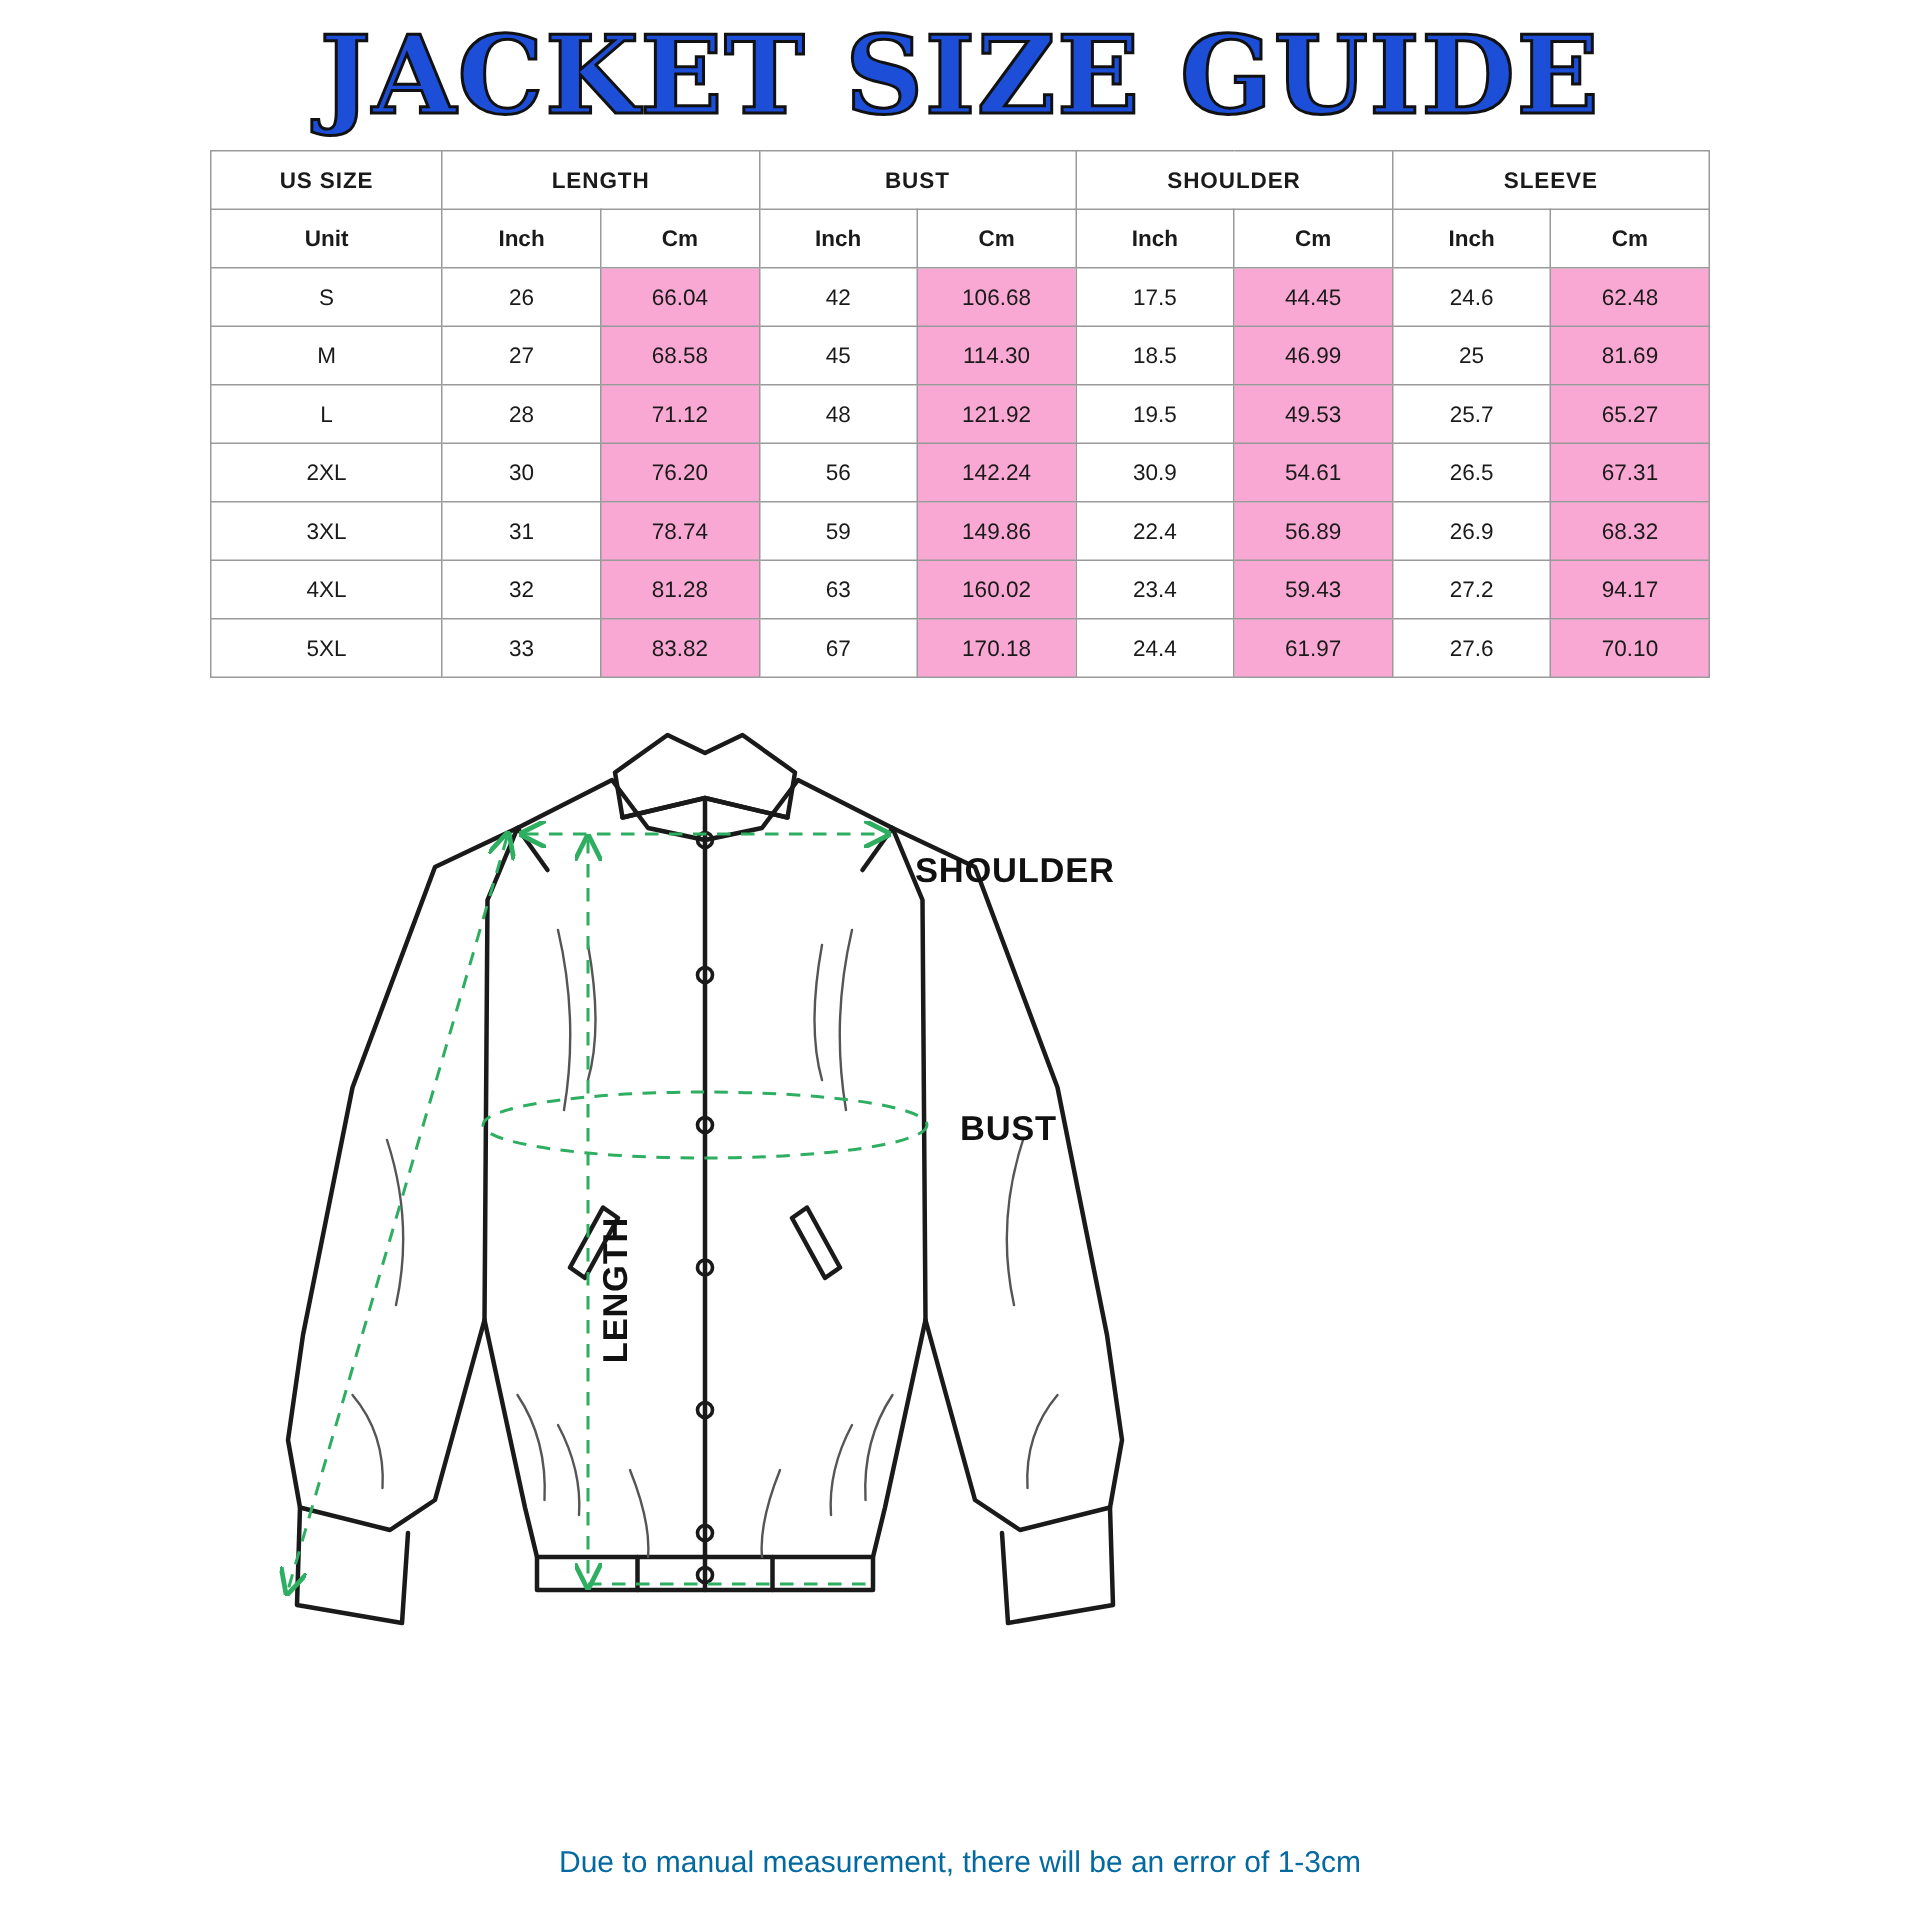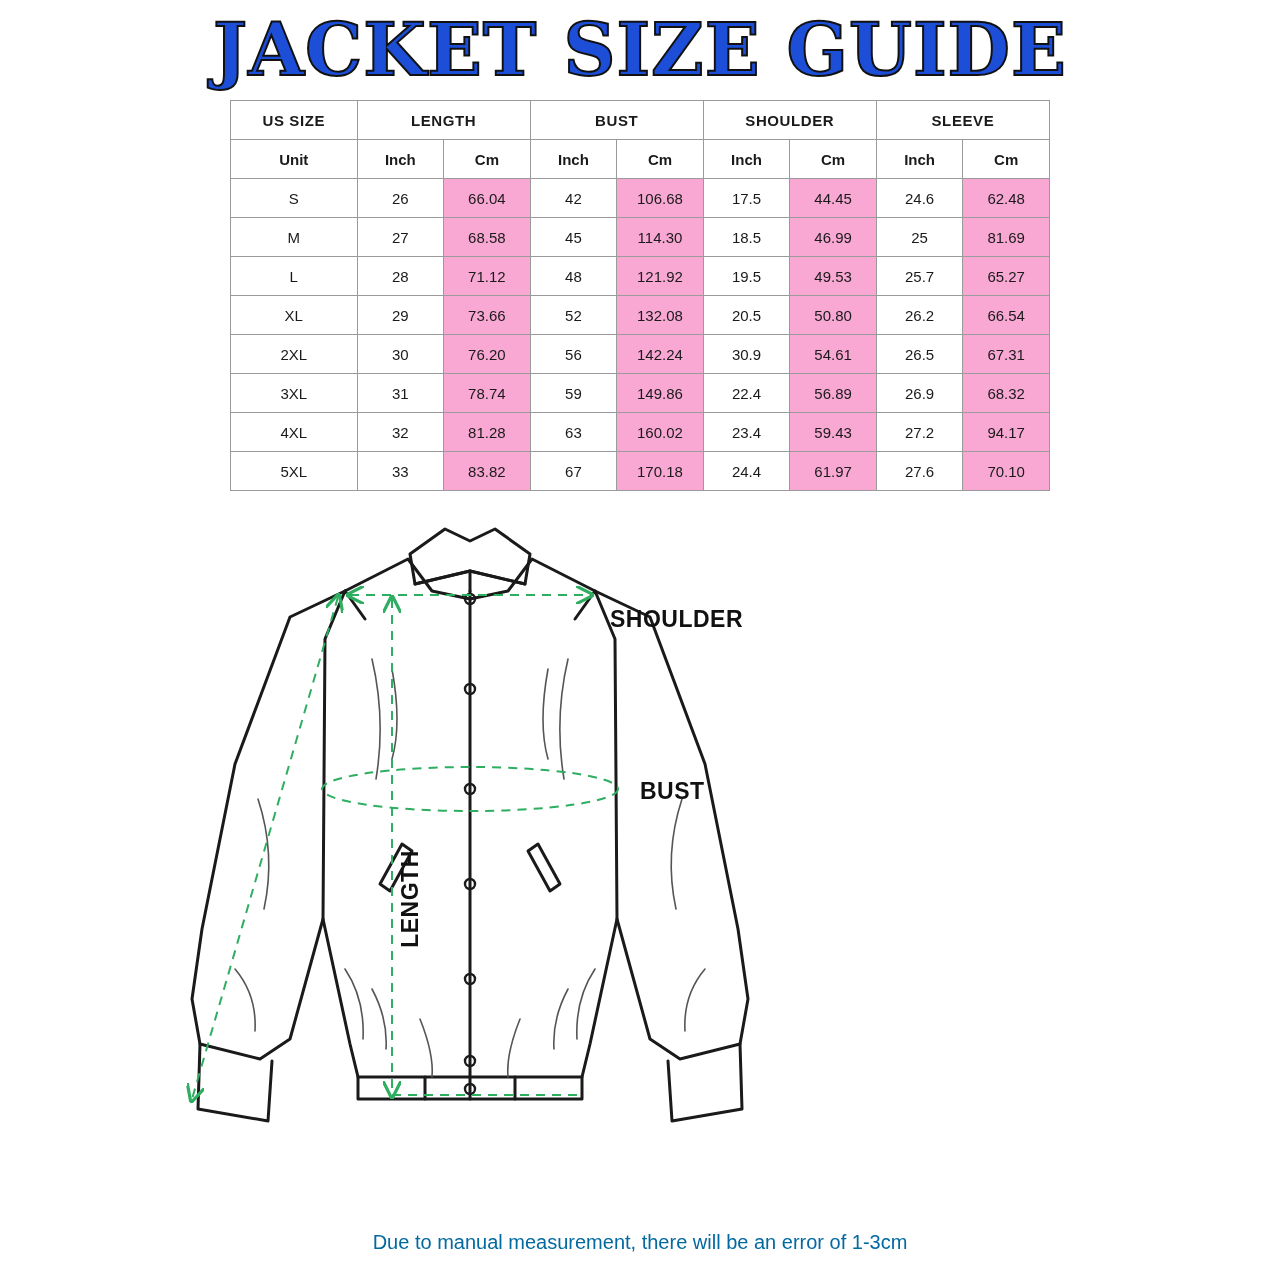--- a/index.html
+++ b/index.html
@@ -24,21 +24,21 @@
     font-size: 72px;
     letter-spacing: 1px;
     color: #1d4ed8;
     margin: 14px 0 6px 0;
     line-height: 1;
     -webkit-text-stroke: 2px #111;
   }
 
   
   .table-wrap {
-    width: 820px;
+    width: 1000px;
     margin: 14px auto 0 auto;
   }
   table.size-table {
     width: 100%;
     border-collapse: collapse;
     table-layout: fixed;
   }
   table.size-table th,
   table.size-table td {
     border: 1px solid #9a9a9a;
@@ -165,31 +165,20 @@
         <td>28</td>
         <td class="shaded">71.12</td>
         <td>48</td>
         <td class="shaded">121.92</td>
         <td>19.5</td>
         <td class="shaded">49.53</td>
         <td>25.7</td>
         <td class="shaded">65.27</td>
       </tr>
       <tr>
-        <td class="size-cell">XL</td>
-        <td>29</td>
-        <td class="shaded">73.66</td>
-        <td>52</td>
-        <td class="shaded">132.08</td>
-        <td>20.5</td>
-        <td class="shaded">50.80</td>
-        <td>26.2</td>
-        <td class="shaded">66.54</td>
-      </tr>
-      <tr>
         <td class="size-cell">2XL</td>
         <td>30</td>
         <td class="shaded">76.20</td>
         <td>56</td>
         <td class="shaded">142.24</td>
         <td>30.9</td>
         <td class="shaded">54.61</td>
         <td>26.5</td>
         <td class="shaded">67.31</td>
       </tr>

